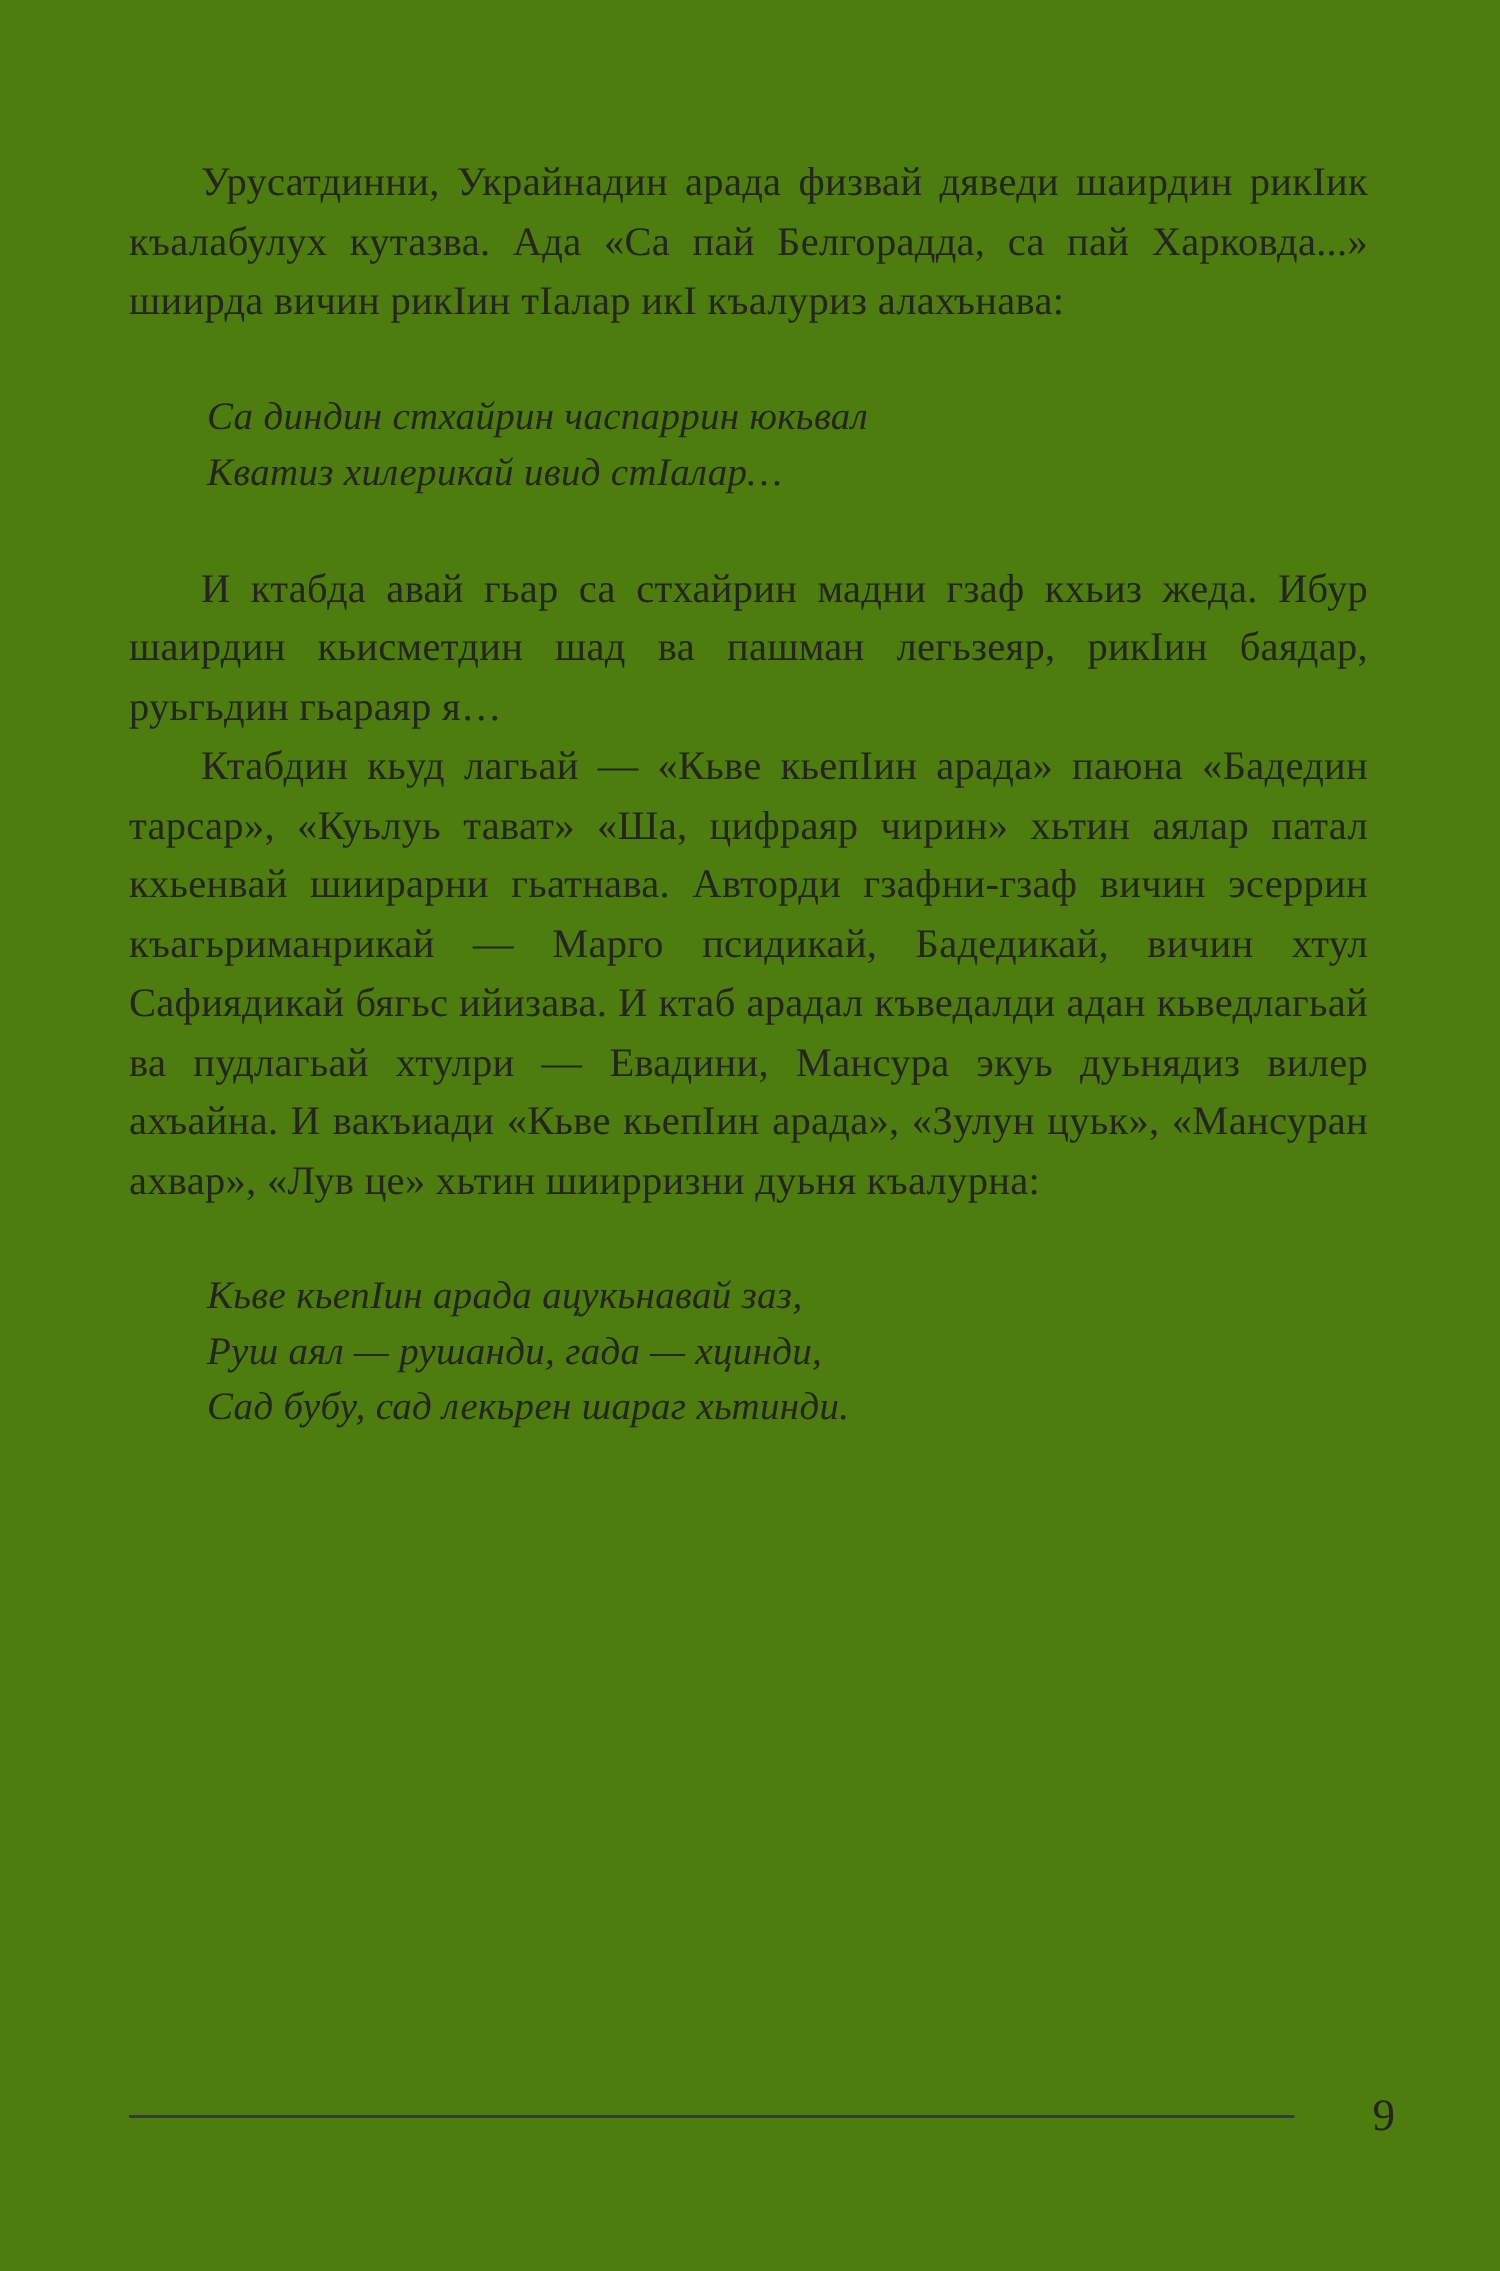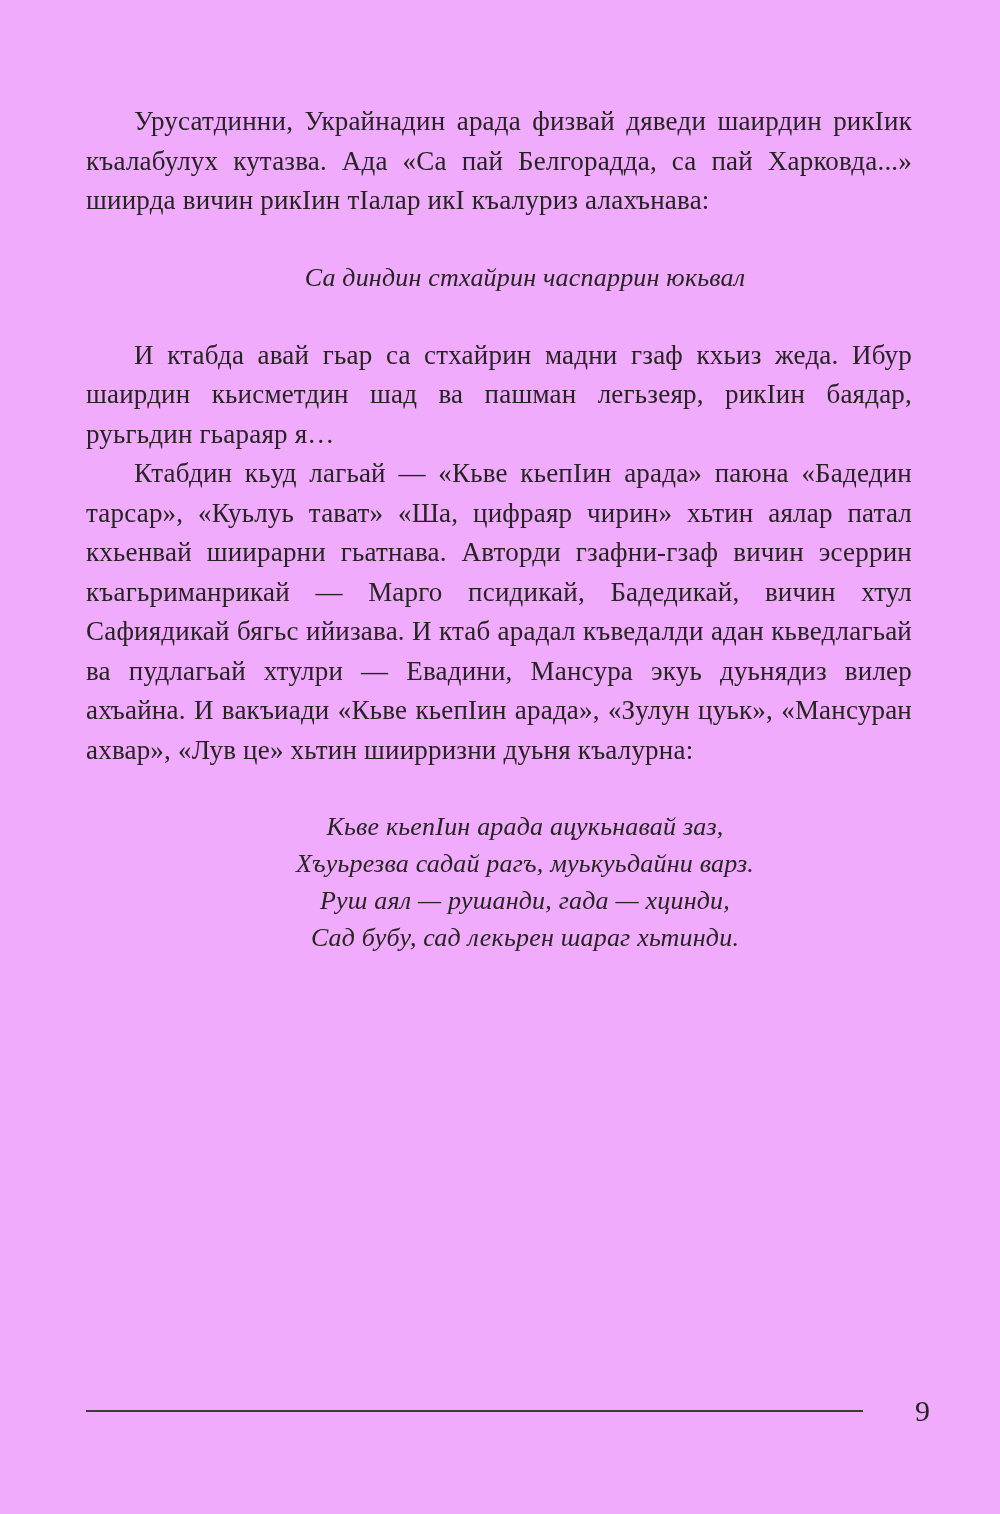--- a/index.html
+++ b/index.html
@@ -5,21 +5,21 @@
   html, body {
     margin: 0;
     padding: 0;
     background: #f6f5f2;
   }
   .book-page {
     position: relative;
     width: 1000px;
     height: 1514px;
     box-sizing: border-box;
-    background: #f0abfc;
+    background: #4d7c0f;
     color: #262421;
     font-family: "Liberation Serif", "DejaVu Serif", serif;
     padding: 102px 88px 0 86px;
     overflow: hidden;
   }
   .para {
     font-size: 27px;
     line-height: 39.5px;
     text-align: justify;
     text-indent: 48px;
@@ -27,21 +27,20 @@
     letter-spacing: 0.2px;
   }
   .verse {
     margin: 38px 0 40px 52px;
   }
   .verse-line {
     font-style: italic;
     font-size: 26px;
     line-height: 37px;
     letter-spacing: 0.2px;
-    text-align: center;
   }
   .footer {
     position: absolute;
     left: 86px;
     right: 70px;
     top: 1396px;
     display: flex;
     align-items: center;
   }
   .footer-rule {
@@ -57,29 +56,29 @@
 </style>
 </head>
 <body>
 
 <div class="book-page">
 
   <p class="para">Урусатдинни, Украйнадин арада физвай дяведи шаирдин рикIик къалабулух кутазва. Ада «Са пай Белгорадда, са пай Харковда...» шиирда вичин рикIин тIалар икI къалуриз алахънава:</p>
 
   <div class="verse">
     <div class="verse-line">Са диндин стхайрин часпаррин юкьвал</div>
+    <div class="verse-line">Кватиз хилерикай ивид стIалар…</div>
   </div>
 
   <p class="para">И ктабда авай гьар са стхайрин мадни гзаф кхьиз жеда. Ибур шаирдин кьисметдин шад ва пашман легьзеяр, рикIин баядар, руьгьдин гьараяр я…</p>
 
   <p class="para">Ктабдин кьуд лагьай — «Кьве кьепIин арада» паюна «Бадедин тарсар», «Куьлуь тават» «Ша, цифраяр чирин» хьтин аялар патал кхьенвай шиирарни гьатнава. Авторди гзафни-гзаф вичин эсеррин къагьриманрикай — Марго псидикай, Бадедикай, вичин хтул Сафиядикай бягьс ийизава. И ктаб арадал къведалди адан кьведлагьай ва пудлагьай хтулри — Евадини, Мансура экуь дуьнядиз вилер ахъайна. И вакъиади «Кьве кьепIин арада», «Зулун цуьк», «Мансуран ахвар», «Лув це» хьтин шиирризни дуьня къалурна:</p>
 
   <div class="verse">
     <div class="verse-line">Кьве кьепIин арада ацукьнавай заз,</div>
-    <div class="verse-line">Хъуьрезва садай рагъ, муькуьдайни варз.</div>
     <div class="verse-line">Руш аял — рушанди, гада — хцинди,</div>
     <div class="verse-line">Сад бубу, сад лекьрен шараг хьтинди.</div>
   </div>
 
 
   <div class="footer">
     <div class="footer-rule"></div>
     <div class="page-number">9</div>
   </div>
 

